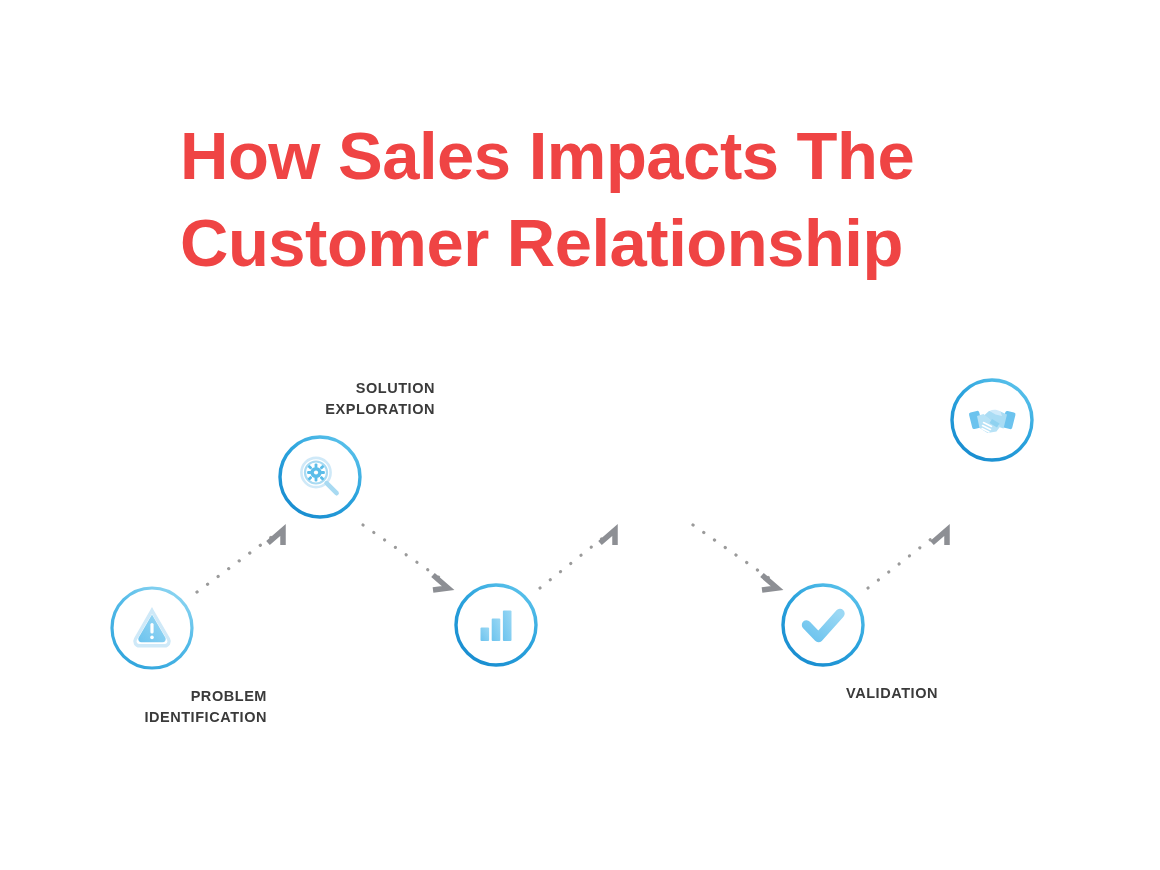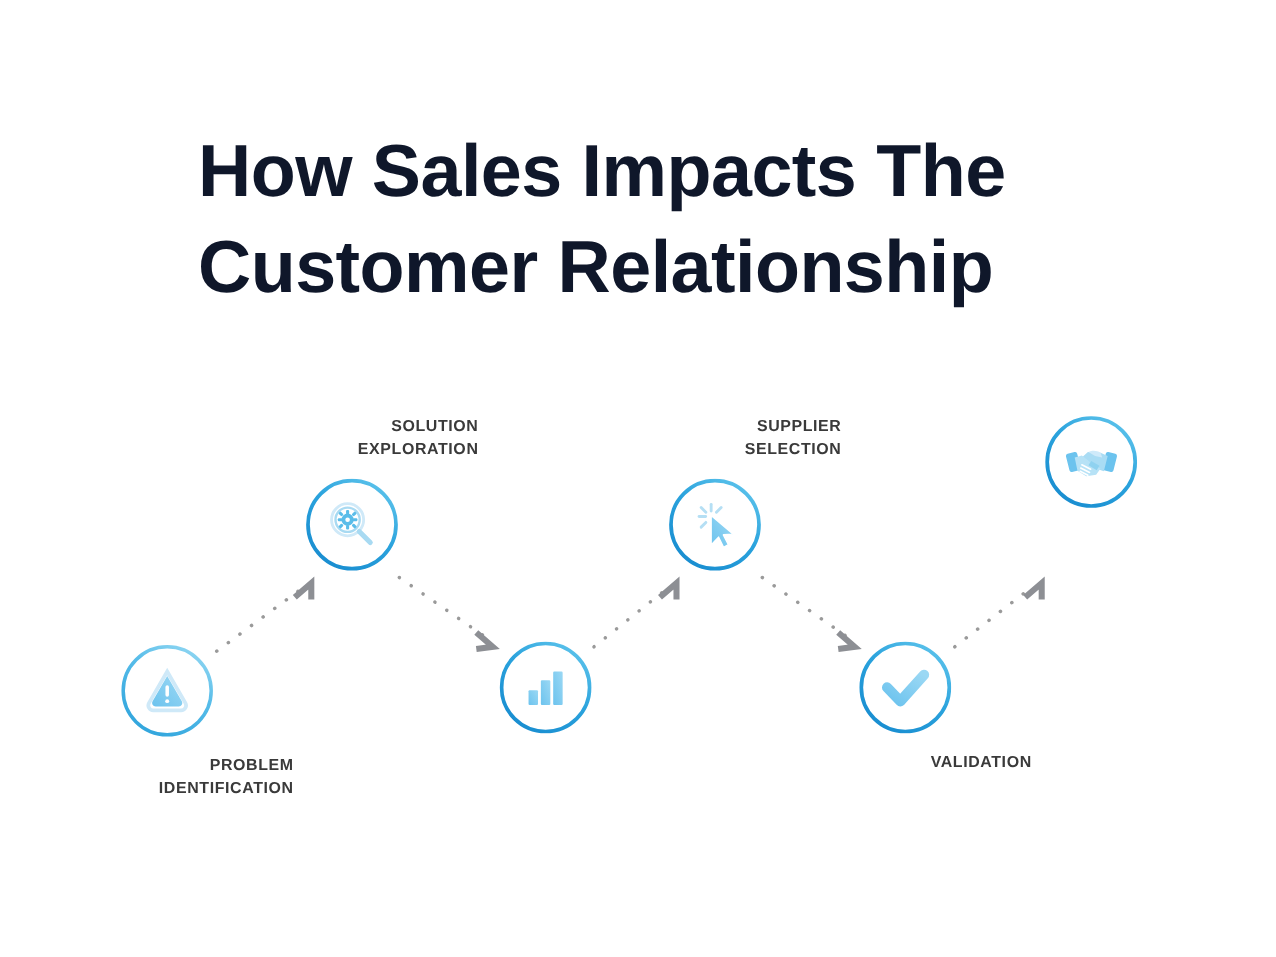--- a/index.html
+++ b/index.html
@@ -21,21 +21,21 @@
   .title-block {
     position: absolute;
     left: 180px;
     top: 112px;
     width: 830px;
   }
   .title-line {
     font-size: 67px;
     line-height: 87px;
     font-weight: bold;
-    color: #0f172a;
+    color: #ef4444;
     letter-spacing: -0.5px;
     white-space: nowrap;
   }
 
   
   .flow {
     position: absolute;
     left: 0;
     top: 0;
     width: 1160px;
@@ -184,39 +184,20 @@
         <circle cx="42" cy="42" r="40" fill="none" stroke="url(#ringGrad)" stroke-width="3.4"></circle>
         <g fill="url(#iconGrad)">
           <rect x="26.5" y="44.5" width="8.6" height="13.5" rx="1"></rect>
           <rect x="37.7" y="35.5" width="8.6" height="22.5" rx="1"></rect>
           <rect x="48.9" y="27.5" width="8.6" height="30.5" rx="1"></rect>
         </g>
       </svg>
     </div>
   </div>
 
-  <div class="step above" style="left:650px; top:378px;">
-    <div class="step-label">SUPPLIER
-SELECTION</div>
-    <div class="circle">
-      <svg width="84" height="84" viewBox="0 0 84 84">
-        <circle cx="42" cy="42" r="40" fill="none" stroke="url(#ringGrad)" stroke-width="3.4"></circle>
-        <g>
-          <g stroke="#b5dff4" stroke-width="2.6" stroke-linecap="round">
-            <line x1="38.5" y1="23.5" x2="38.5" y2="29.5"></line>
-            <line x1="27.5" y1="34.5" x2="33.5" y2="34.5"></line>
-            <line x1="29.4" y1="26.4" x2="33.7" y2="30.7"></line>
-            <line x1="47.6" y1="26.4" x2="43.3" y2="30.7"></line>
-            <line x1="29.4" y1="44.2" x2="33.7" y2="39.9"></line>
-          </g>
-          <path d="M38.5 33.5 L38.5 60.5 L45.2 53.3 L49.8 62.6 L54.2 60.2 L49.6 51.2 L58.6 50.6 Z" fill="url(#iconGrad)" stroke="#ffffff" stroke-width="1.3" stroke-linejoin="round"></path>
-        </g>
-      </svg>
-    </div>
-  </div>
 
   <div class="step below" style="left:823px; top:583px;">
     <div class="circle">
       <svg width="84" height="84" viewBox="0 0 84 84">
         <circle cx="42" cy="42" r="40" fill="none" stroke="url(#ringGrad)" stroke-width="3.4"></circle>
         <path d="M25.5 42 L37.5 54.5 L59 30.5" fill="none" stroke="url(#iconGrad)" stroke-width="9.4" stroke-linecap="round" stroke-linejoin="round"></path>
       </svg>
     </div>
     <div class="step-label">VALIDATION</div>
   </div>

